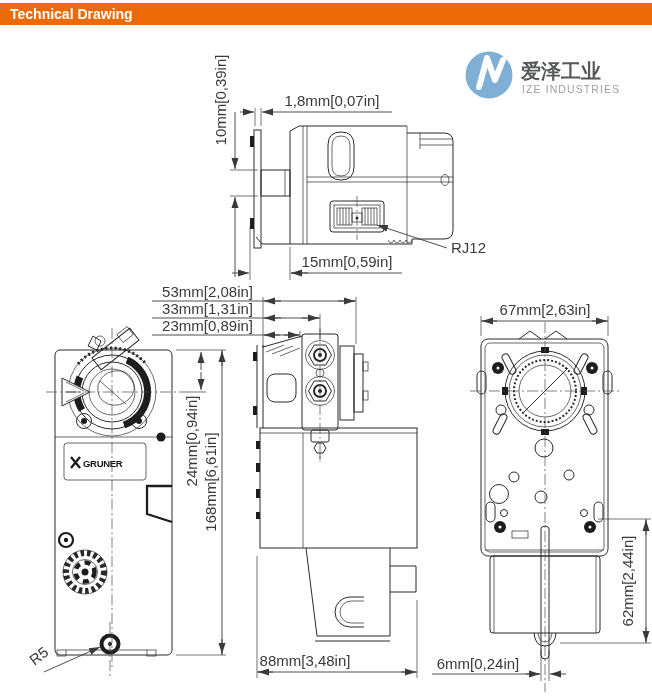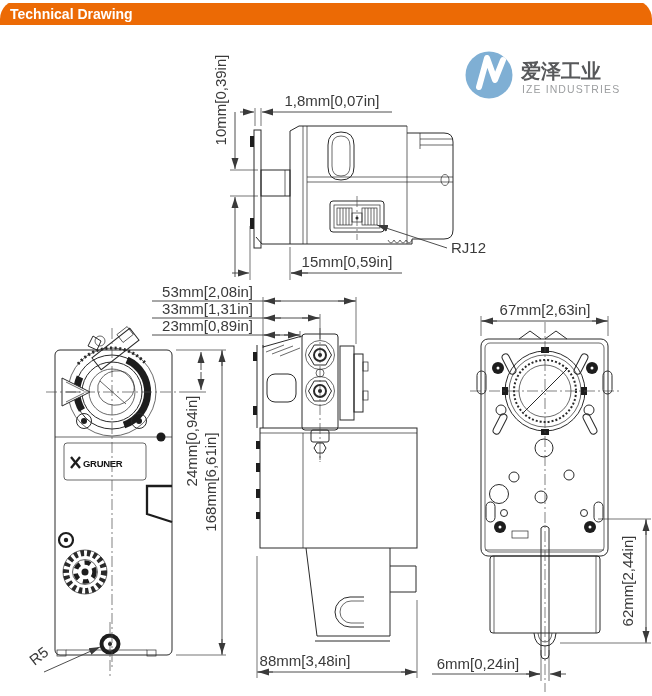--- a/index.html
+++ b/index.html
@@ -1,16 +1,16 @@
 <!DOCTYPE html>
 <html><head>
 <meta charset="utf-8">
 <style>
   html,body{margin:0;padding:0;background:#ffffff;}
-  .page{width:652px;height:696px;position:relative;background:#fff;overflow:hidden;border-radius:19px;}
+  .page{width:652px;height:696px;position:relative;background:#fff;overflow:hidden;}
   svg{display:block;}
   
   .ln{fill:none;stroke:#2a2a2a;stroke-width:1;}
   .tn{fill:none;stroke:#2a2a2a;stroke-width:0.7;}
   .tk{fill:none;stroke:#1d1d1d;stroke-width:2.3;}
   .dk{fill:#1d1d1d;stroke:none;}
   .wt{fill:#ffffff;stroke:#2a2a2a;stroke-width:1;}
   .dim{fill:none;stroke:#3a3a3a;stroke-width:0.9;}
   .ext{fill:none;stroke:#3a3a3a;stroke-width:0.7;}
   .cl{fill:none;stroke:#4a4a4a;stroke-width:0.7;stroke-dasharray:11 3 2 3;}

